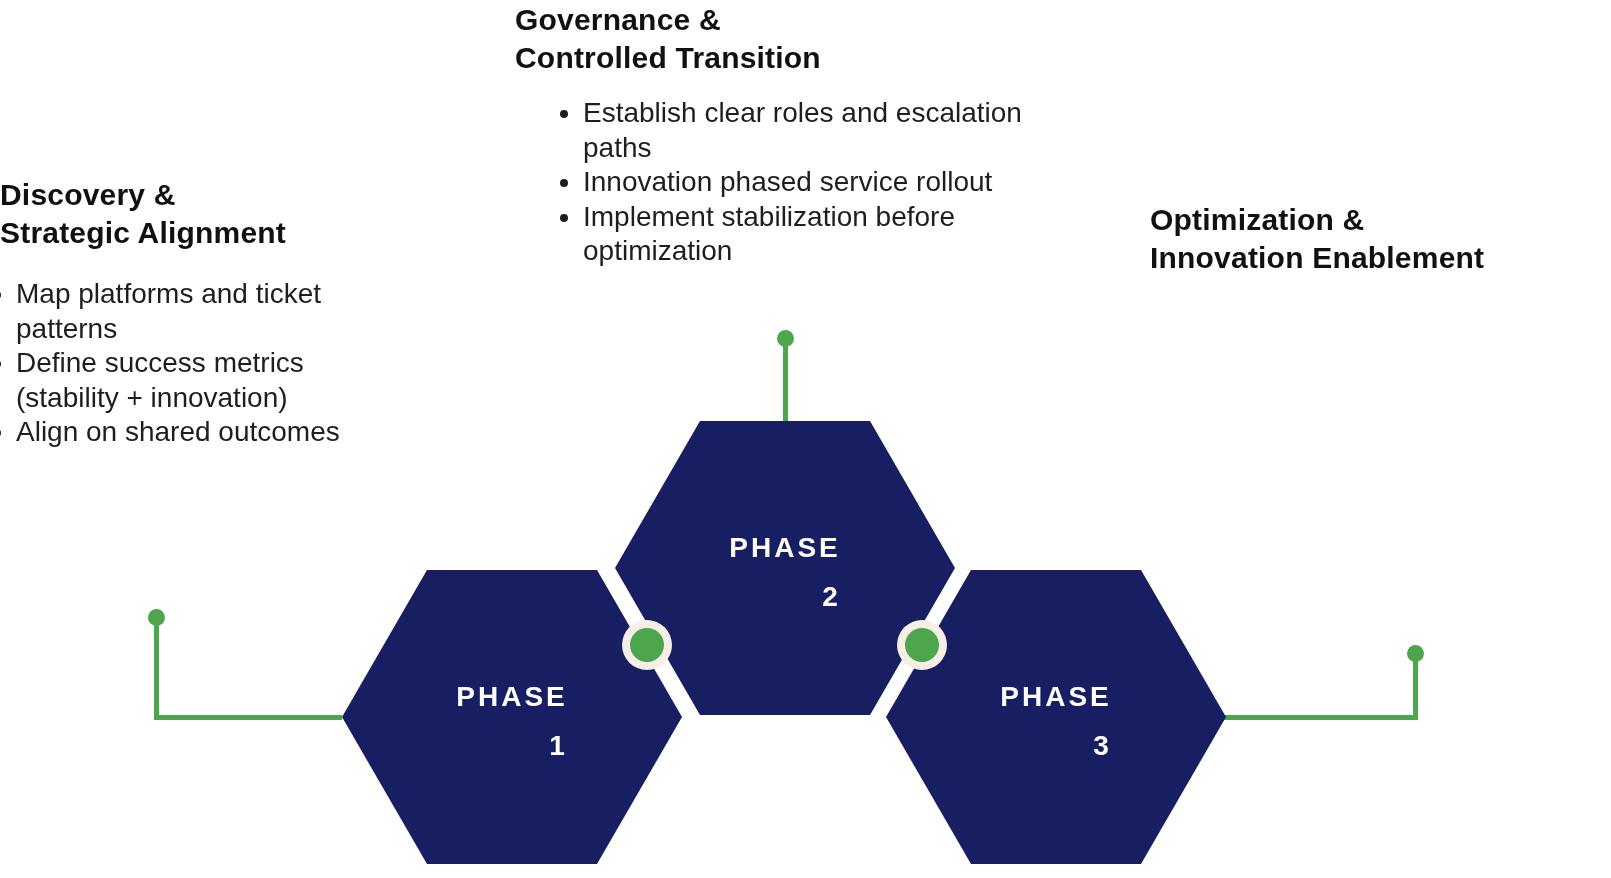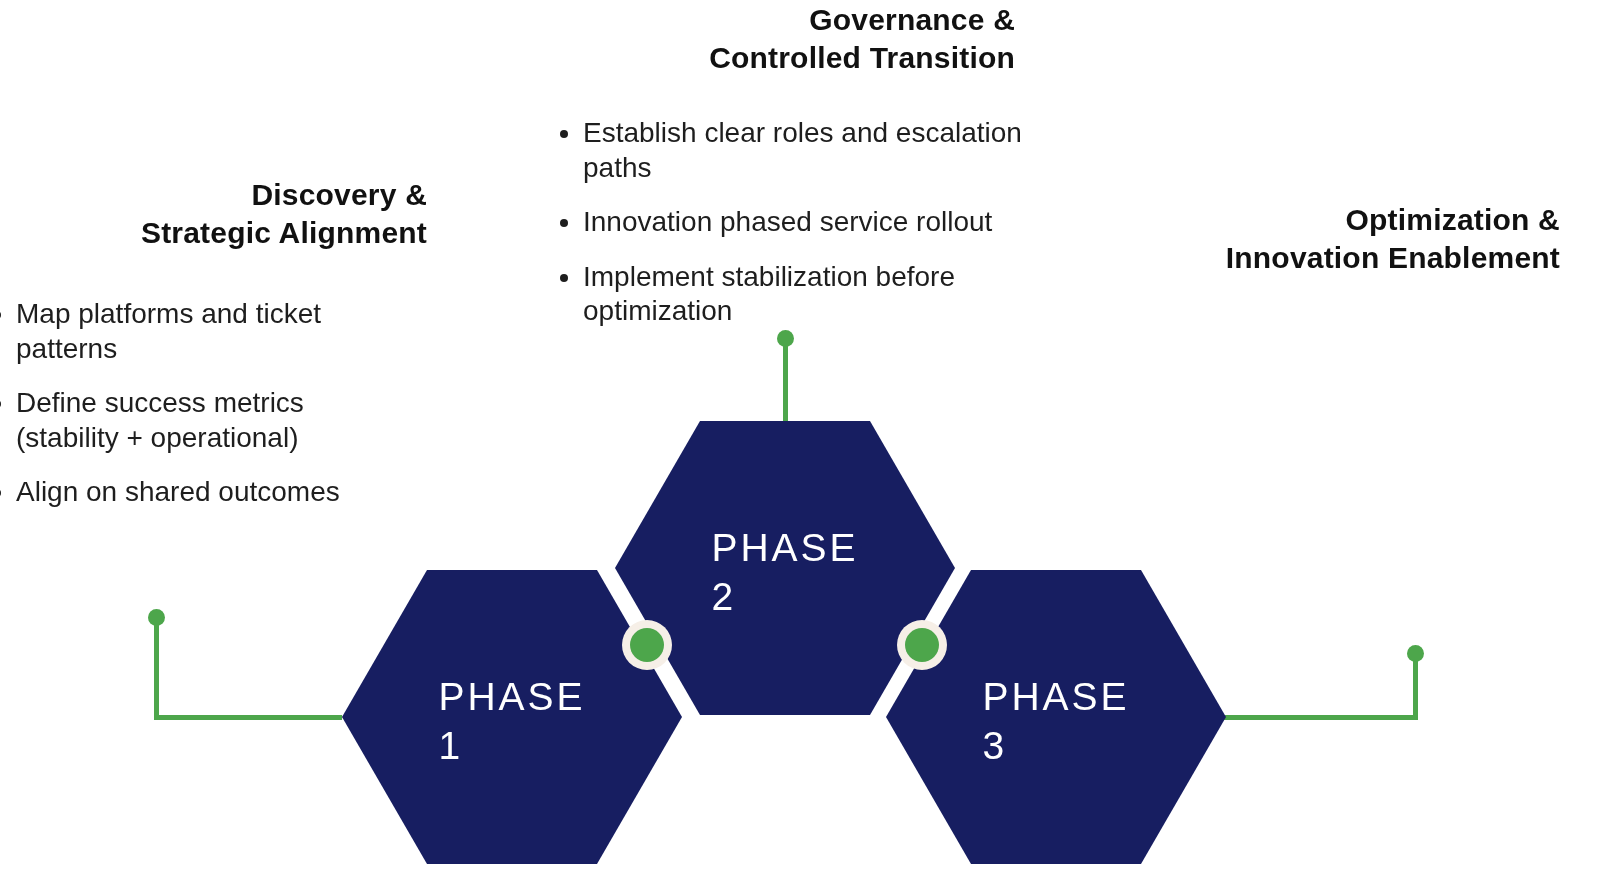--- a/index.html
+++ b/index.html
@@ -22,37 +22,37 @@
     overflow: hidden;
   }
 
   
   .col-title {
     position: absolute;
     font-size: 30px;
     font-weight: bold;
     line-height: 38px;
     color: var(--color-heading);
-    text-align: right;
+    text-align: left;
     white-space: pre-line;
     letter-spacing: 0.2px;
   }
-  .title-left   { left: 0px;    top: 176px; width: 396px; margin-left: 31px; }
+  .title-left   { left: 0px;    top: 176px; width: 396px; }
   .title-center { left: 515px;  top: 1px;   width: 500px; }
   .title-right  { left: 1150px; top: 176px; width: 410px; margin-top: 25px; }
 
   .bullet-list {
     position: absolute;
     margin: 0;
     list-style: disc outside;
     font-size: 28px;
     line-height: 34.5px;
     color: var(--color-body);
   }
-  .bullet-list li { white-space: pre-line; margin-top: 20px; }
+  .bullet-list li { white-space: pre-line; }
   .bullet-list li::marker { color: var(--color-body); }
   .list-left   { left: 0px;    top: 277px; width: 450px; padding-left: 16px; }
   .list-center { left: 545px;  top: 96px;  width: 585px; padding-left: 38px; }
   .list-right  { left: 1145px; top: 277px; width: 440px; padding-left: 38px; }
 
   
   .hex {
     position: absolute;
     width: 340px;
     height: 294px;
@@ -60,25 +60,25 @@
     clip-path: polygon(25% 0%, 75% 0%, 100% 50%, 75% 100%, 25% 100%, 0% 50%);
     display: flex;
     align-items: center;
     justify-content: center;
   }
   .hex1 { left: 342px; top: 570px; }
   .hex2 { left: 615px; top: 421px; }
   .hex3 { left: 886px; top: 570px; }
   .hex-label {
     color: var(--color-hex_label);
-    font-size: 39px;
-    font-weight: normal;
+    font-size: 28px;
+    font-weight: bold;
     letter-spacing: 3px;
     line-height: 49px;
-    text-align: left;
+    text-align: right;
     white-space: pre-line;
     padding-top: 8px;
   }
 
   
   .junction {
     position: absolute;
     width: 50px;
     height: 50px;
     border-radius: 50%;
@@ -118,21 +118,21 @@
 <body>
 
 <div class="canvas">
 
   <div class="col-title title-left">Discovery &amp;
 Strategic Alignment</div>
   <ul class="bullet-list list-left">
     <li>Map platforms and ticket
 patterns</li>
     <li>Define success metrics
-(stability + operational)</li>
+(stability + innovation)</li>
     <li>Align on shared outcomes</li>
   </ul>
 
   <div class="col-title title-center">Governance &amp;
 Controlled Transition</div>
   <ul class="bullet-list list-center">
     <li>Establish clear roles and escalation
 paths</li>
     <li>Innovation phased service rollout</li>
     <li>Implement stabilization before

